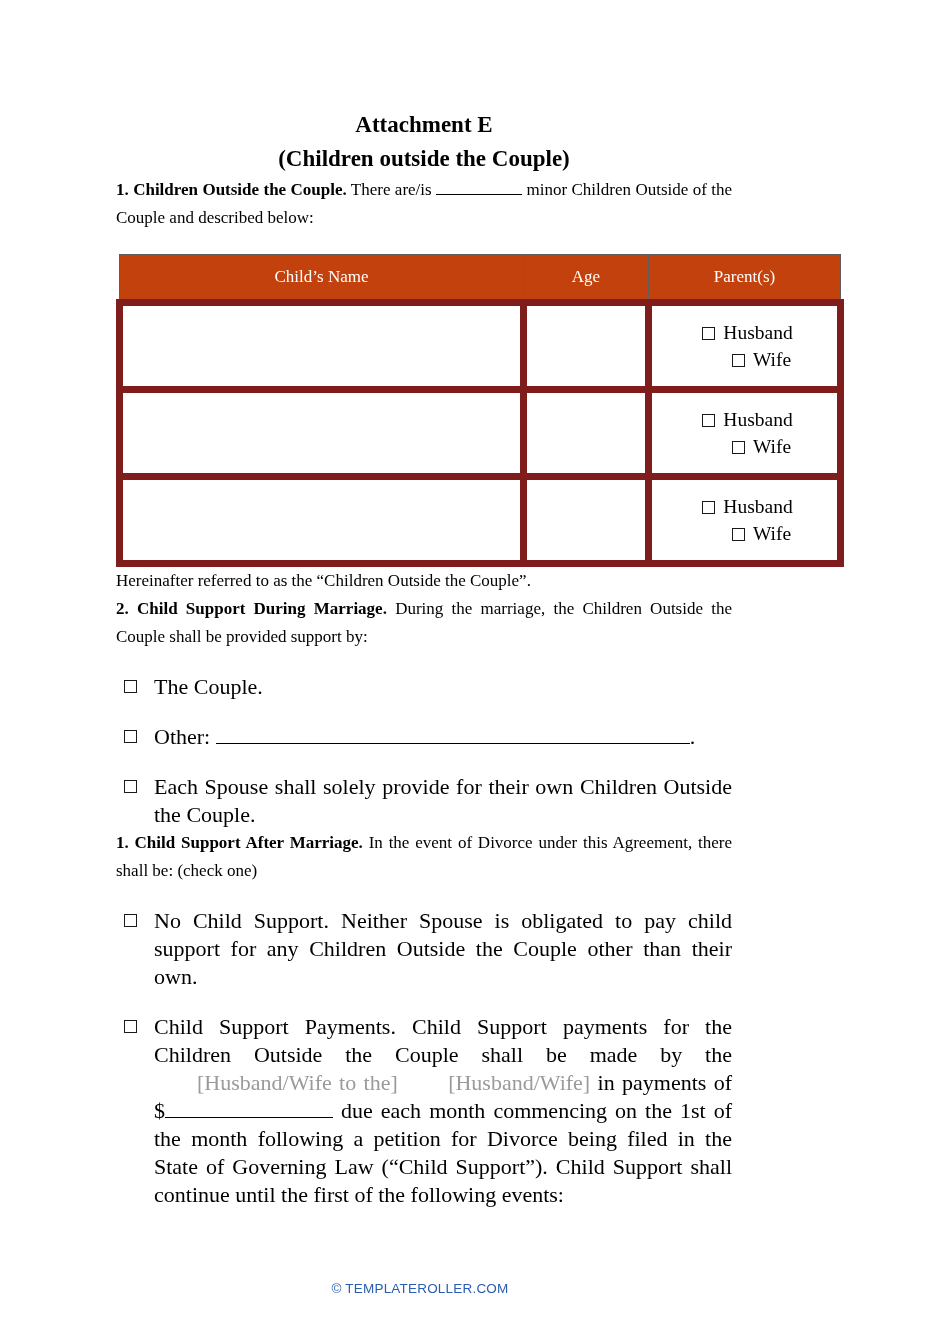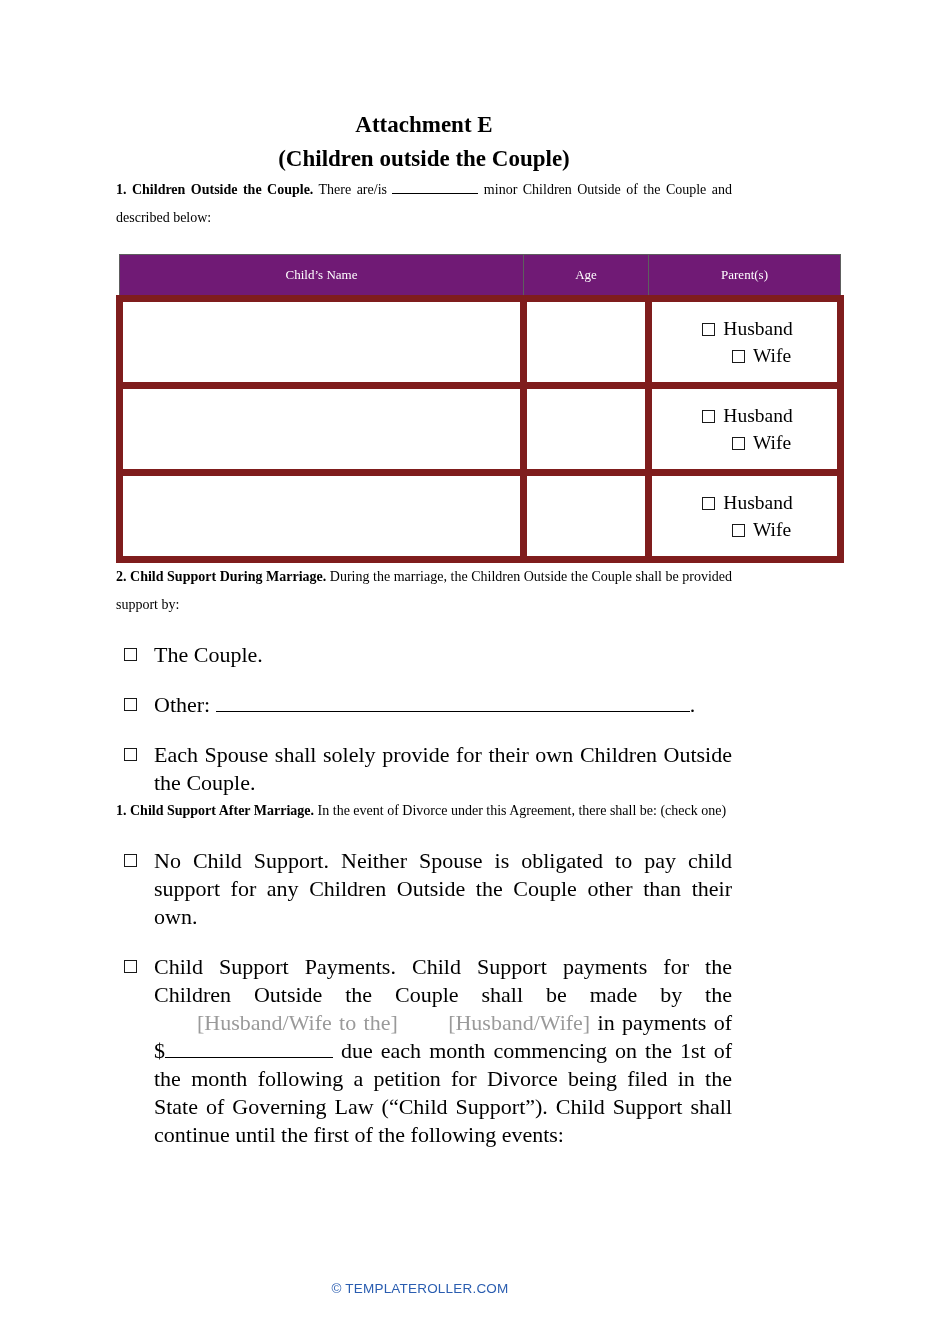--- a/index.html
+++ b/index.html
@@ -24,21 +24,21 @@
   .title {
     text-align: center;
     font-weight: bold;
     font-size: 23px;
     line-height: 34px;
   }
   .title .line2 {
     display: block;
   }
   p.para {
-    font-size: 14px;
+    font-size: 17px;
     line-height: 28px;
     text-align: justify;
     margin: 0;
   }
   .sec-gap-1 { margin-top: 22px; }
   .bold { font-weight: bold; }
   .blank-sm {
     display: inline-block;
     border-bottom: 1px solid #000;
     width: 86px;
@@ -62,24 +62,24 @@
     width: 474px;
     vertical-align: baseline;
   }
   table.children {
     border-collapse: collapse;
     width: 718px;
     margin: 22px 0 0 0;
     table-layout: fixed;
   }
   table.children th {
-    background: #701a75;
+    background: #c2410c;
     color: #ffffff;
     font-weight: normal;
-    font-size: 13px;
+    font-size: 17px;
     text-align: center;
     padding: 12px 0;
     border: 1px solid #5e5e5e;
   }
   table.children td {
     border: 7px solid #7f1d1d;
     height: 68px;
     vertical-align: middle;
     font-size: 19.5px;
   }
@@ -182,20 +182,21 @@
         <td></td>
         <td></td>
         <td class="parents">
           <div class="parent-line husband"><span class="chk"></span><span>Husband</span></div>
           <div class="parent-line wife"><span class="chk"></span><span>Wife</span></div>
         </td>
       </tr>
     </tbody>
   </table>
 
+  <p class="para after-table">Hereinafter referred to as the “Children Outside the Couple”.</p>
 
   <p class="para sec-gap-1">
     <span class="bold">2. Child Support During Marriage.</span><span> During the marriage, the Children Outside the Couple shall be provided support by:</span>
   </p>
 
   <div class="opt-list">
     <div class="opt">
       <span class="chk"></span><span>The Couple.</span>
     </div>
     <div class="opt">

